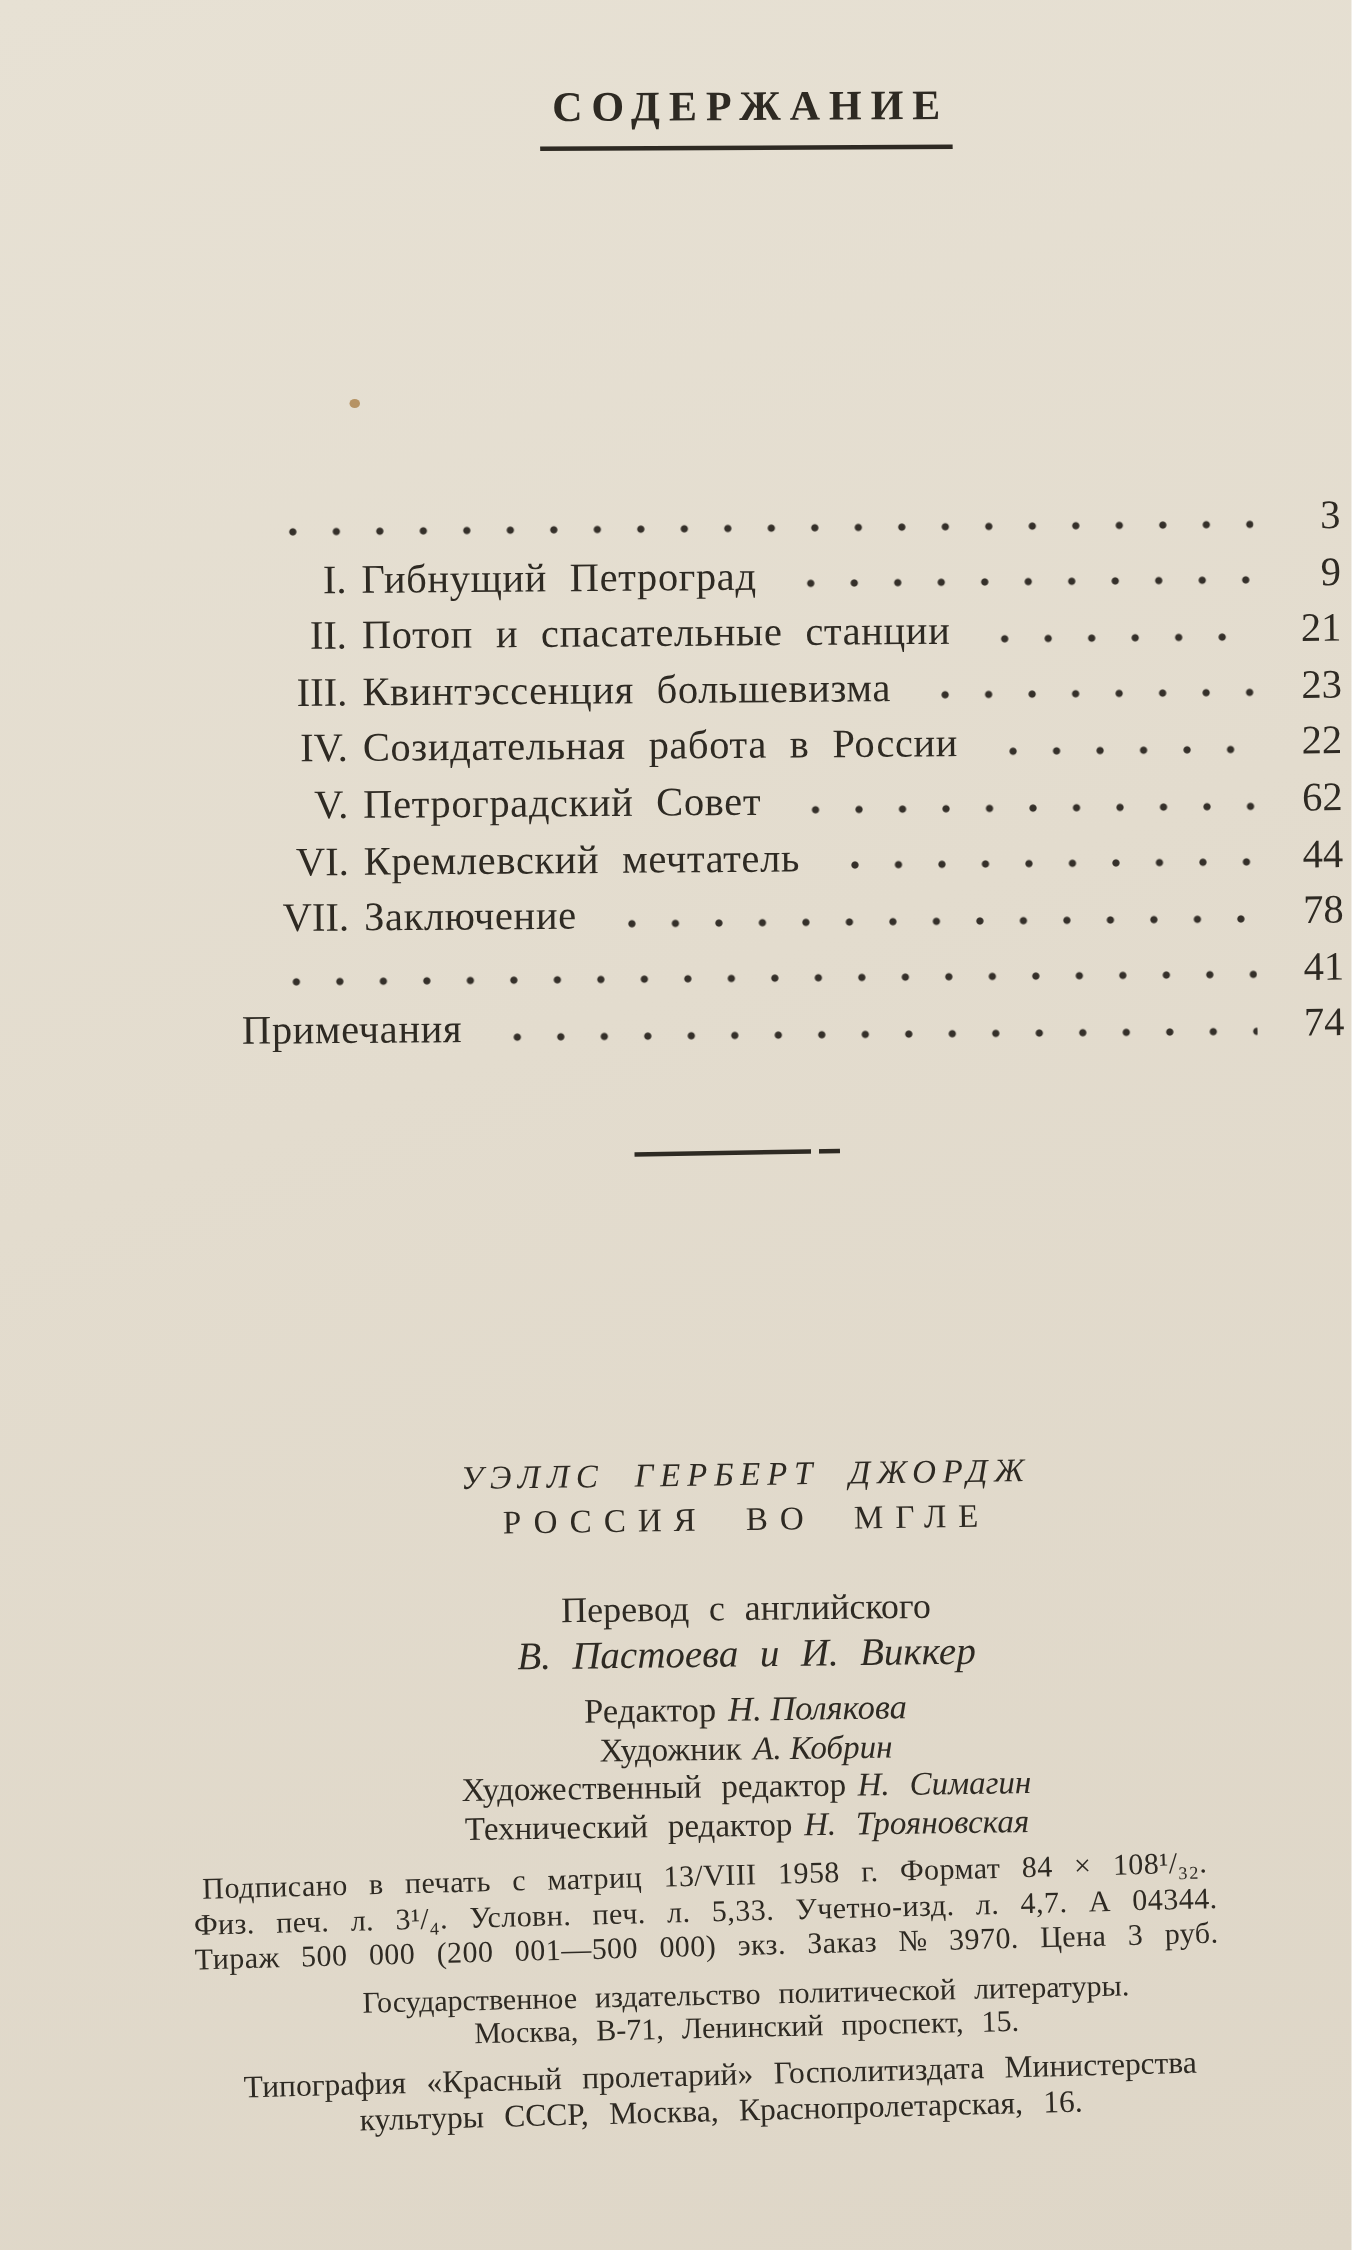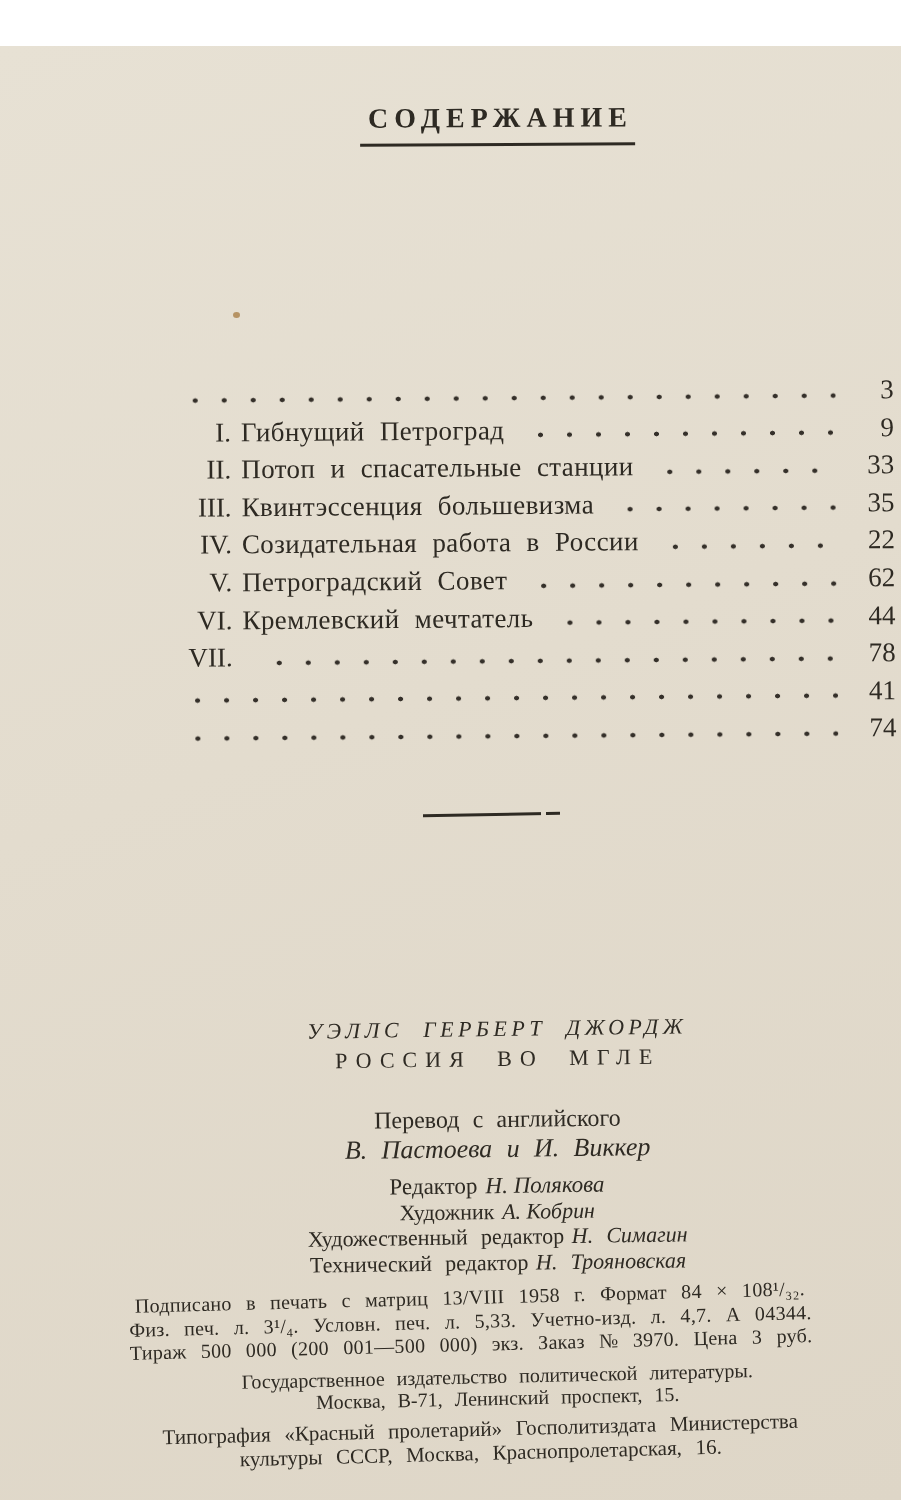--- a/index.html
+++ b/index.html
@@ -9,21 +9,20 @@
   html,body{margin:0;padding:0;}
   body{
     width:901px;height:1500px;
     font-family:"Liberation Serif","DejaVu Serif",serif;
     color:var(--ink);
     overflow:hidden;
   }
   .page{
     position:absolute;inset:0;
     background:linear-gradient(160deg,#e7e1d4 0%,#e3dcce 45%,#ded6c7 100%);
-    margin-top:46px;
   }
   
   .title-wrap{
     position:absolute;top:56px;left:94px;right:0;
     text-align:center;transform:rotate(-0.3deg);
   }
   .title-text{
     display:inline-block;
     font-size:28px;font-weight:bold;
     letter-spacing:6px;word-spacing:4px;
@@ -116,28 +115,28 @@
     <span class="toc-num">I.</span>
     <span class="toc-label">Гибнущий Петроград</span>
     <span class="toc-leader"></span>
     <span class="toc-page">9</span>
   </div>
 
   <div class="toc-row">
     <span class="toc-num">II.</span>
     <span class="toc-label">Потоп и спасательные станции</span>
     <span class="toc-leader"></span>
-    <span class="toc-page">33</span>
+    <span class="toc-page">21</span>
   </div>
 
   <div class="toc-row">
     <span class="toc-num">III.</span>
     <span class="toc-label">Квинтэссенция большевизма</span>
     <span class="toc-leader"></span>
-    <span class="toc-page">35</span>
+    <span class="toc-page">23</span>
   </div>
 
   <div class="toc-row">
     <span class="toc-num">IV.</span>
     <span class="toc-label">Созидательная работа в России</span>
     <span class="toc-leader"></span>
     <span class="toc-page">22</span>
   </div>
 
   <div class="toc-row">
@@ -149,32 +148,34 @@
 
   <div class="toc-row">
     <span class="toc-num">VI.</span>
     <span class="toc-label">Кремлевский мечтатель</span>
     <span class="toc-leader"></span>
     <span class="toc-page">44</span>
   </div>
 
   <div class="toc-row">
     <span class="toc-num">VII.</span>
+    <span class="toc-label">Заключение</span>
     <span class="toc-leader"></span>
     <span class="toc-page">78</span>
   </div>
 
   <div class="toc-row">
 
     <span class="toc-leader"></span>
     <span class="toc-page">41</span>
   </div>
 
   <div class="toc-row">
 
+    <span class="toc-label">Примечания</span>
     <span class="toc-leader"></span>
     <span class="toc-page">74</span>
   </div>
 </div>
 
   <div class="separator"></div>
 
   <div class="blk imprint-author">
     <div class="imprint-line author-name">УЭЛЛС ГЕРБЕРТ ДЖОРДЖ</div>
     <div class="imprint-line book-title">РОССИЯ ВО МГЛЕ</div>

